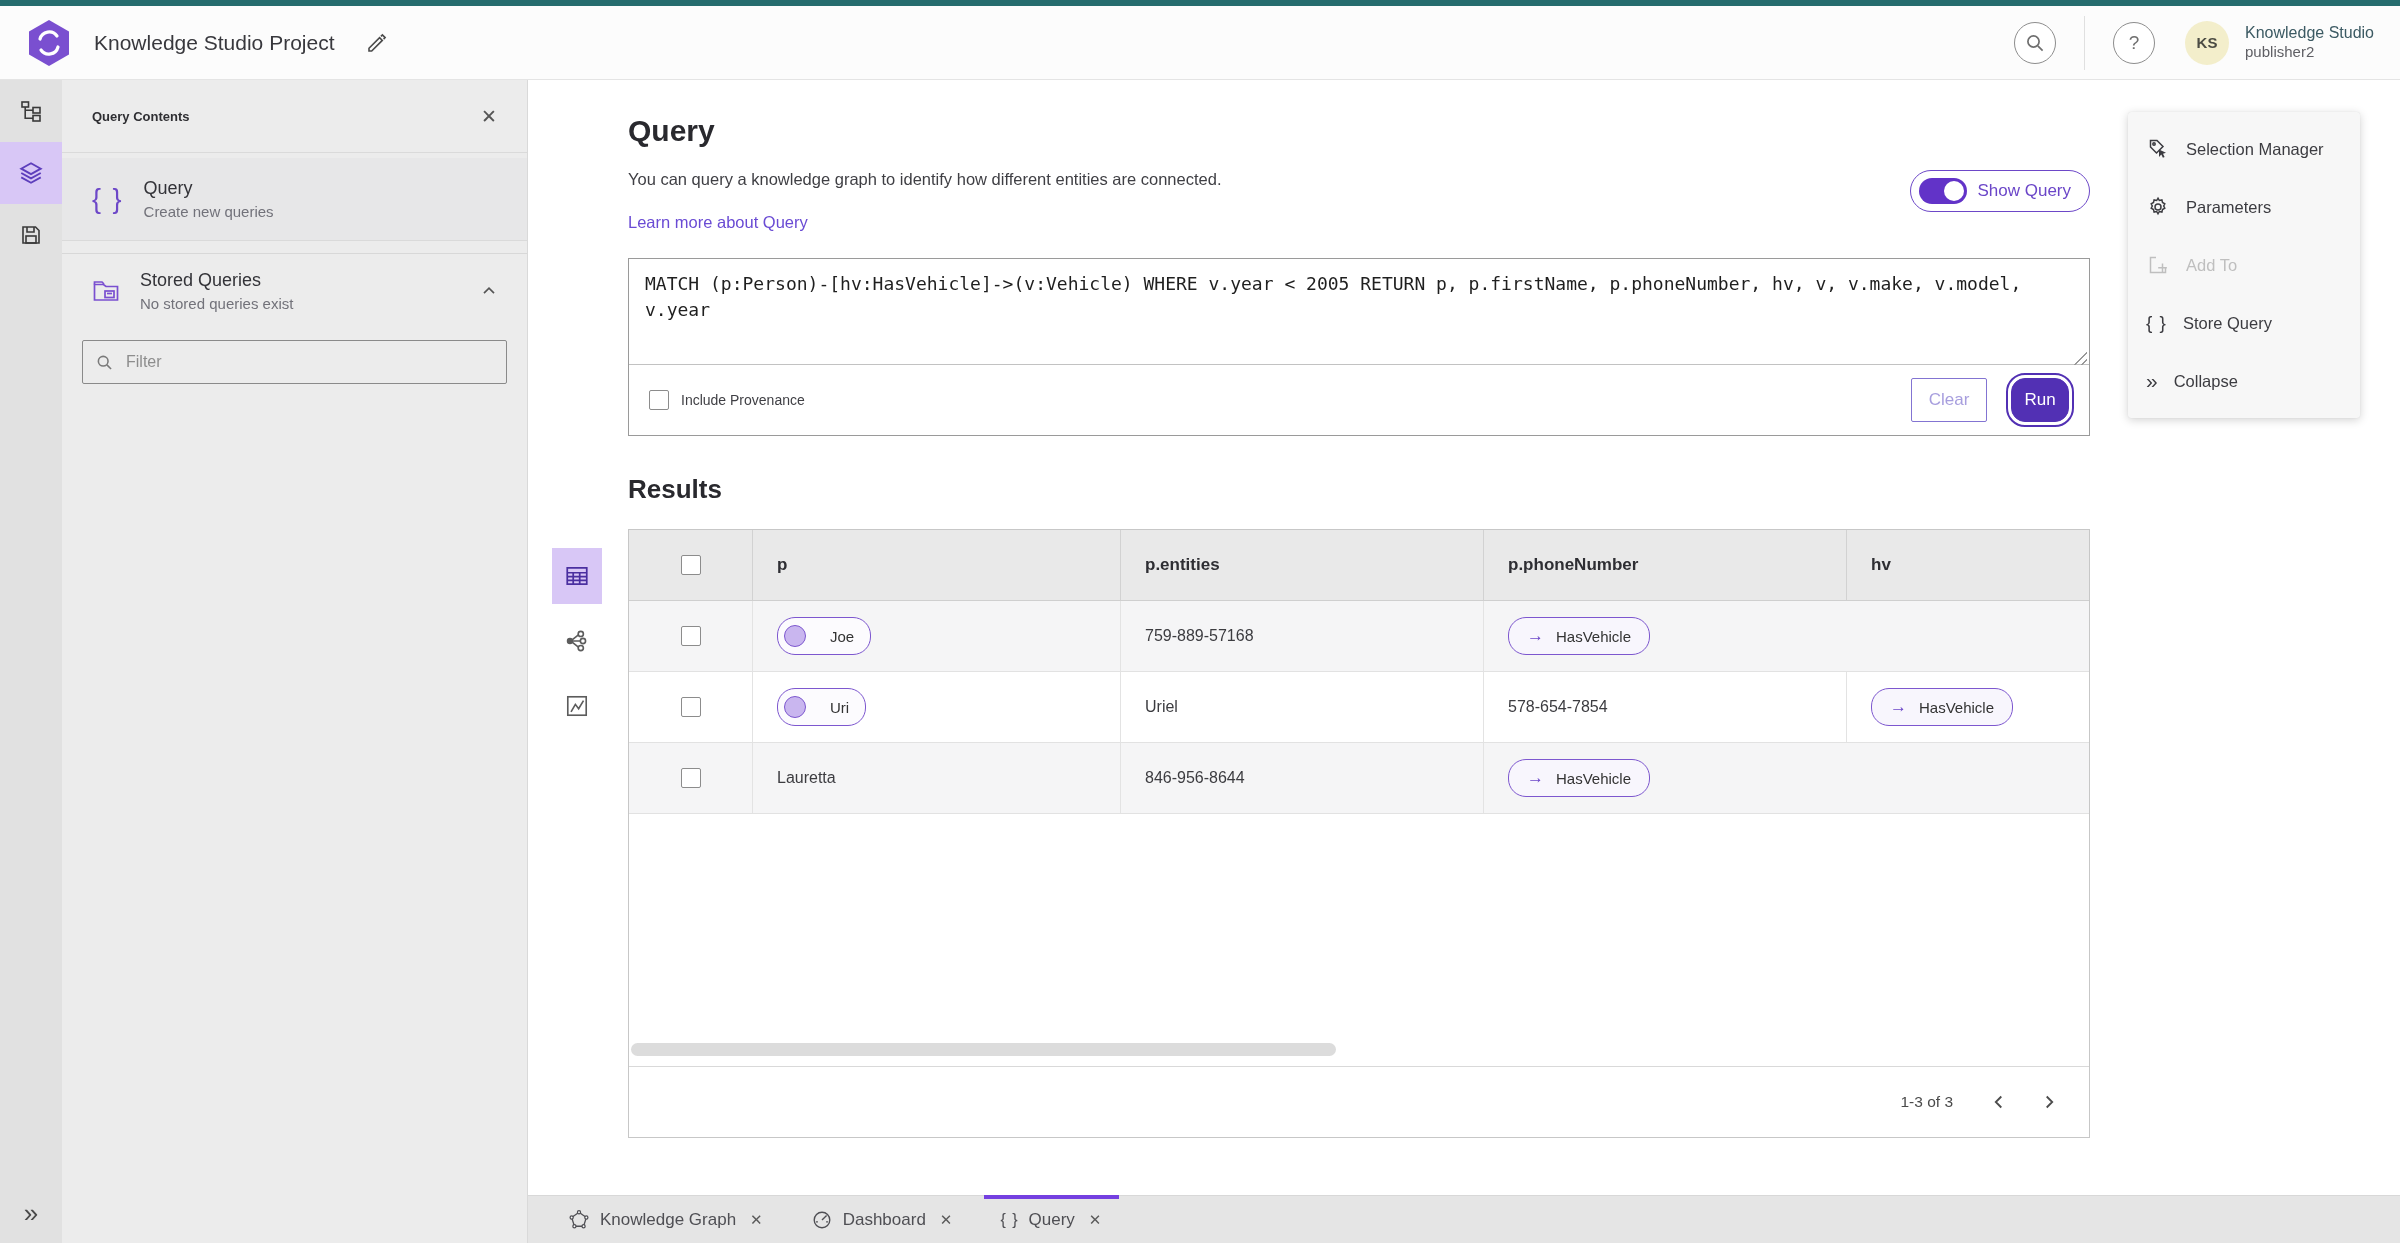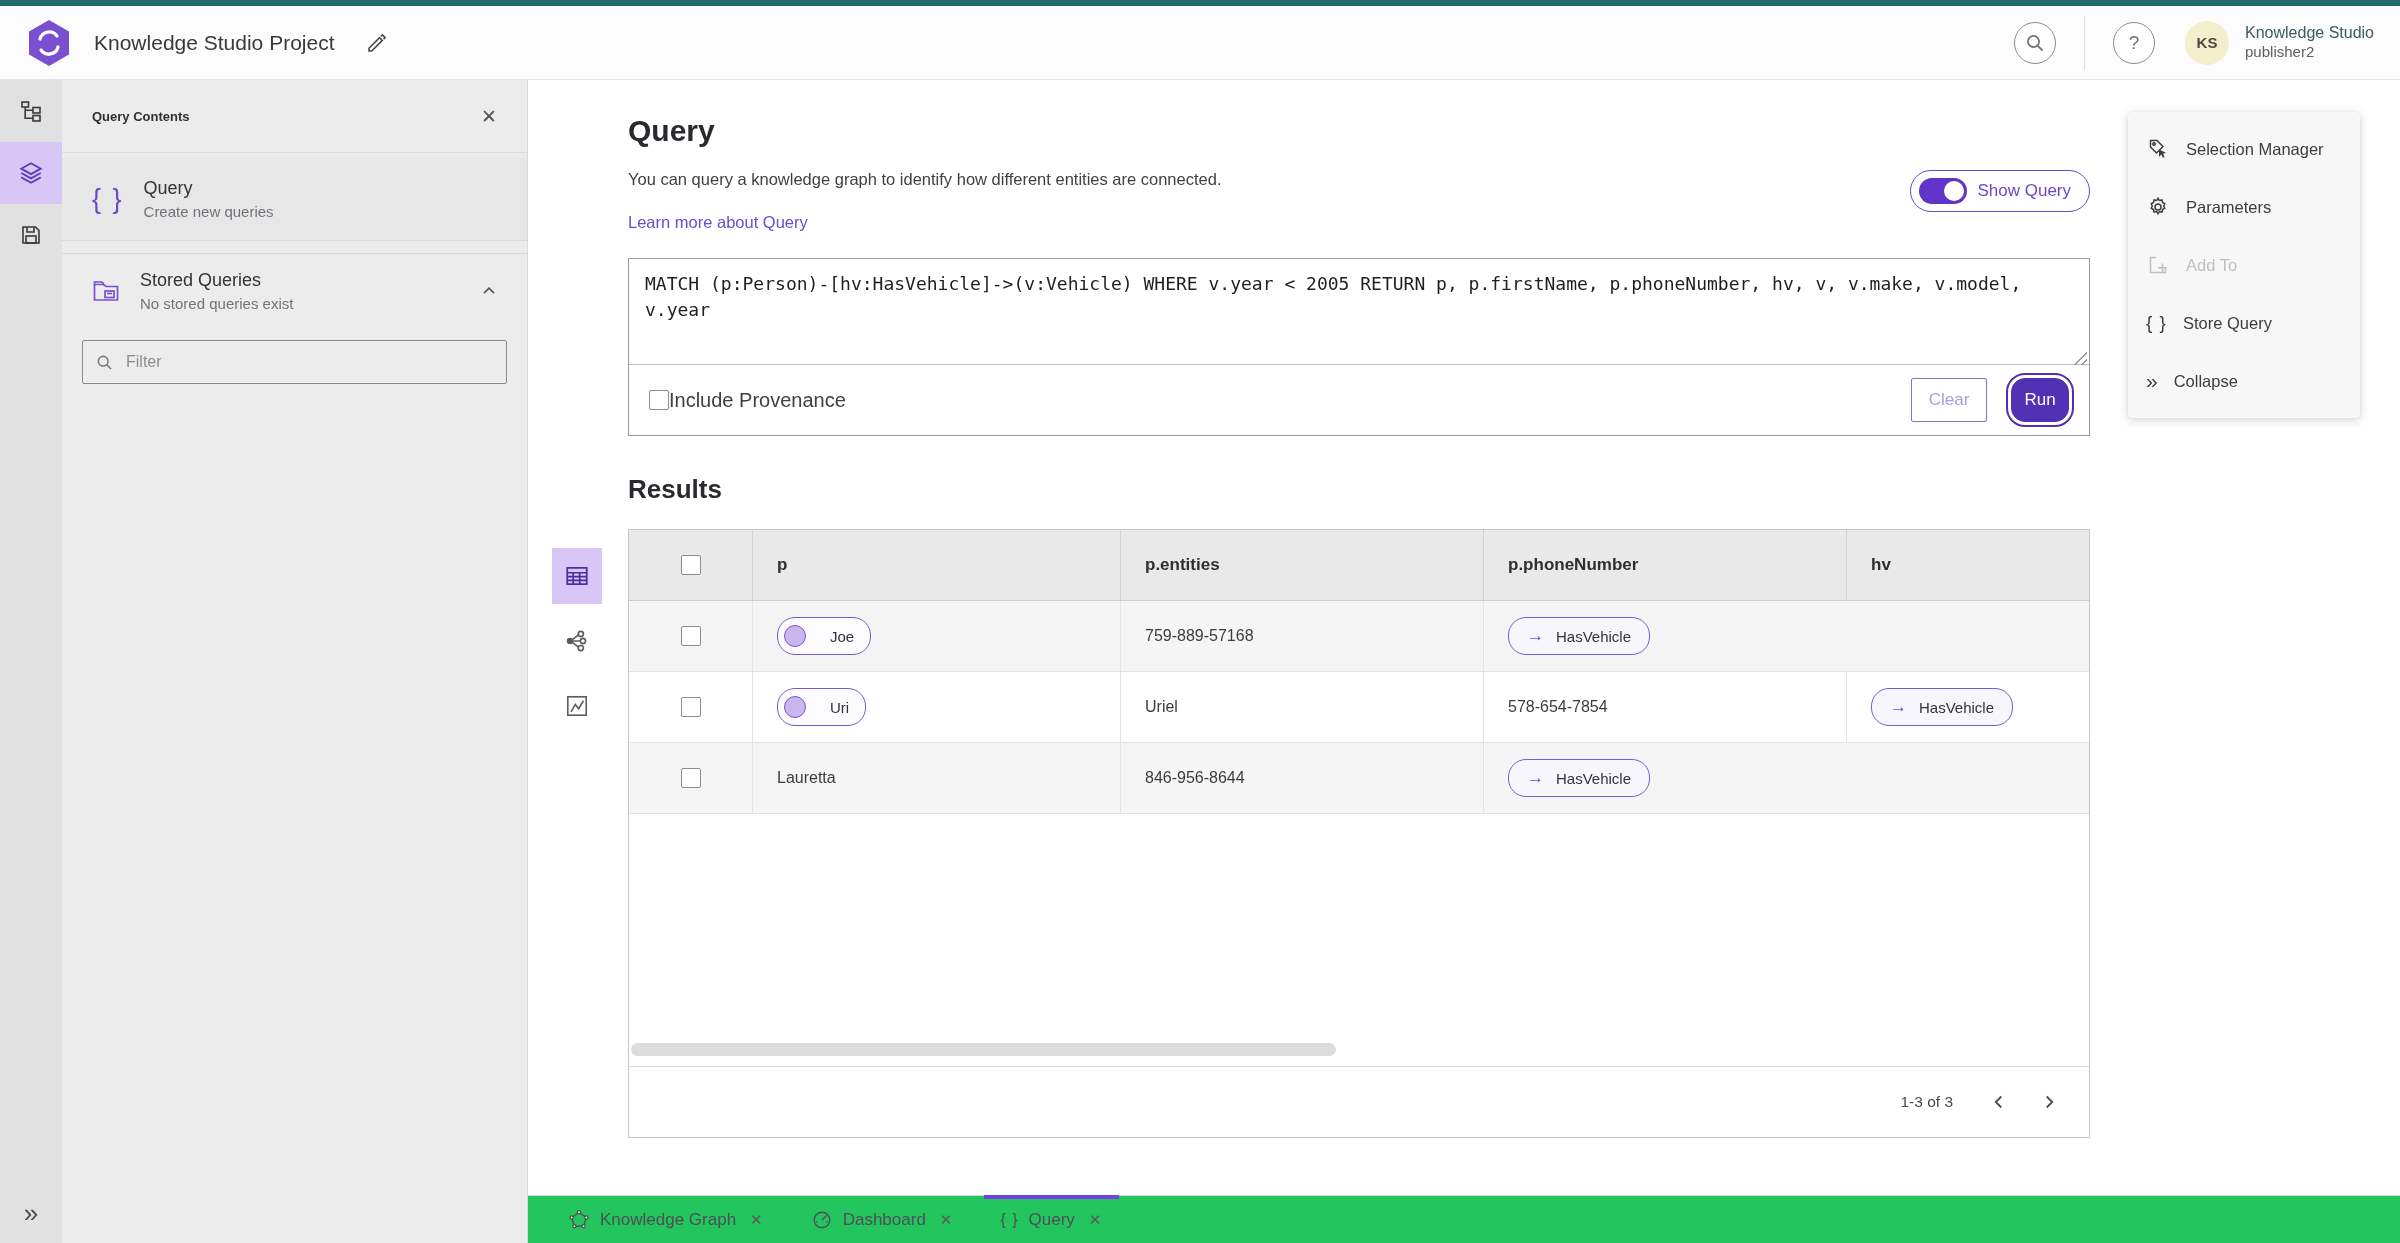--- a/index.html
+++ b/index.html
@@ -64,21 +64,21 @@
   .toggle .knob{position:absolute;top:3px;right:3px;width:20px;height:20px;border-radius:50%;background:#fff;}
 
   .query-box{margin-top:26px;border:1px solid #9a9a9a;position:relative;}
   .query-box textarea{display:block;width:100%;height:106px;box-sizing:border-box;border:none;
       border-bottom:1px solid #c2c2c2;resize:none;outline:none;padding:12px 16px;background:#fff;
       font-family:"DejaVu Sans Mono","Liberation Mono",monospace;font-size:18px;line-height:1.45;color:#1f1f1f;}
   .resize-corner{position:absolute;right:2px;top:92px;width:14px;height:14px;
       background:repeating-linear-gradient(135deg,#999 0 1.5px,transparent 1.5px 5px);
       clip-path:polygon(100% 0,100% 100%,0 100%);}
   .query-footer{height:70px;display:flex;align-items:center;padding:0 20px;}
-  .cb-label{display:flex;align-items:center;font-size:20px;color:#3f3f44;cursor:pointer;}
+  .cb-label{display:flex;align-items:center;gap:12px;font-size:14px;color:#3f3f44;cursor:pointer;}
   .checkbox{width:20px;height:20px;border:1.5px solid #8c8c8c;background:#fff;border-radius:2px;box-sizing:border-box;}
   .footer-btns{margin-left:auto;display:flex;align-items:center;gap:24px;}
   .btn-clear{min-width:76px;height:44px;background:#fff;border:1px solid #8374d2;color:#a79ede;
              font-size:17px;border-radius:2px;}
   .btn-run{min-width:58px;height:44px;background:#5230b4;border:1px solid #5230b4;color:#fff;
            font-size:17px;border-radius:14px;outline:2px solid #5230b4;outline-offset:3px;}
 
   h2.r-title{margin:38px 0 0;font-size:26px;font-weight:700;color:#29292e;}
 
   .view-toolbar{position:absolute;left:24px;top:468px;width:50px;display:flex;flex-direction:column;gap:9px;}
@@ -112,21 +112,21 @@
 
   
   .actions-panel{position:absolute;right:40px;top:32px;width:232px;background:#f7f7f7;border-radius:3px;
                  box-shadow:0 2px 10px rgba(0,0,0,.18),0 0 1px rgba(0,0,0,.12);padding:8px 0;}
   .action-item{height:58px;display:flex;align-items:center;gap:16px;padding:0 18px;font-size:16.5px;color:#3c3c41;cursor:pointer;}
   .action-item .braces{font-size:19px;color:#3c3c41;letter-spacing:1px;}
   .action-item .dbl-chev{font-size:21px;color:#3c3c41;}
   .action-item.disabled{color:#bfbfbf;cursor:default;}
 
   
-  .tabbar{position:absolute;left:528px;right:0;bottom:0;height:48px;background:#22c55e;border-top:1px solid #d8d8d8;
+  .tabbar{position:absolute;left:528px;right:0;bottom:0;height:48px;background:#e5e5e5;border-top:1px solid #d8d8d8;
           display:flex;align-items:center;padding-left:40px;gap:46px;box-sizing:border-box;}
   .tab{display:flex;align-items:center;gap:10px;height:100%;font-size:17px;color:#4f4f54;position:relative;cursor:pointer;}
   .tab .tab-braces{font-size:16px;color:#4f4f54;letter-spacing:1px;}
   .tab-close{border:none;background:none;font-size:15px;color:#5a5a5a;padding:0 2px;margin-left:2px;}
   .tab.active::before{content:"";position:absolute;top:-1px;left:-16px;right:-16px;height:4px;background:#7440e0;}
 </style>
 </head>
 <body>
 
 <div class="top-strip"></div>

